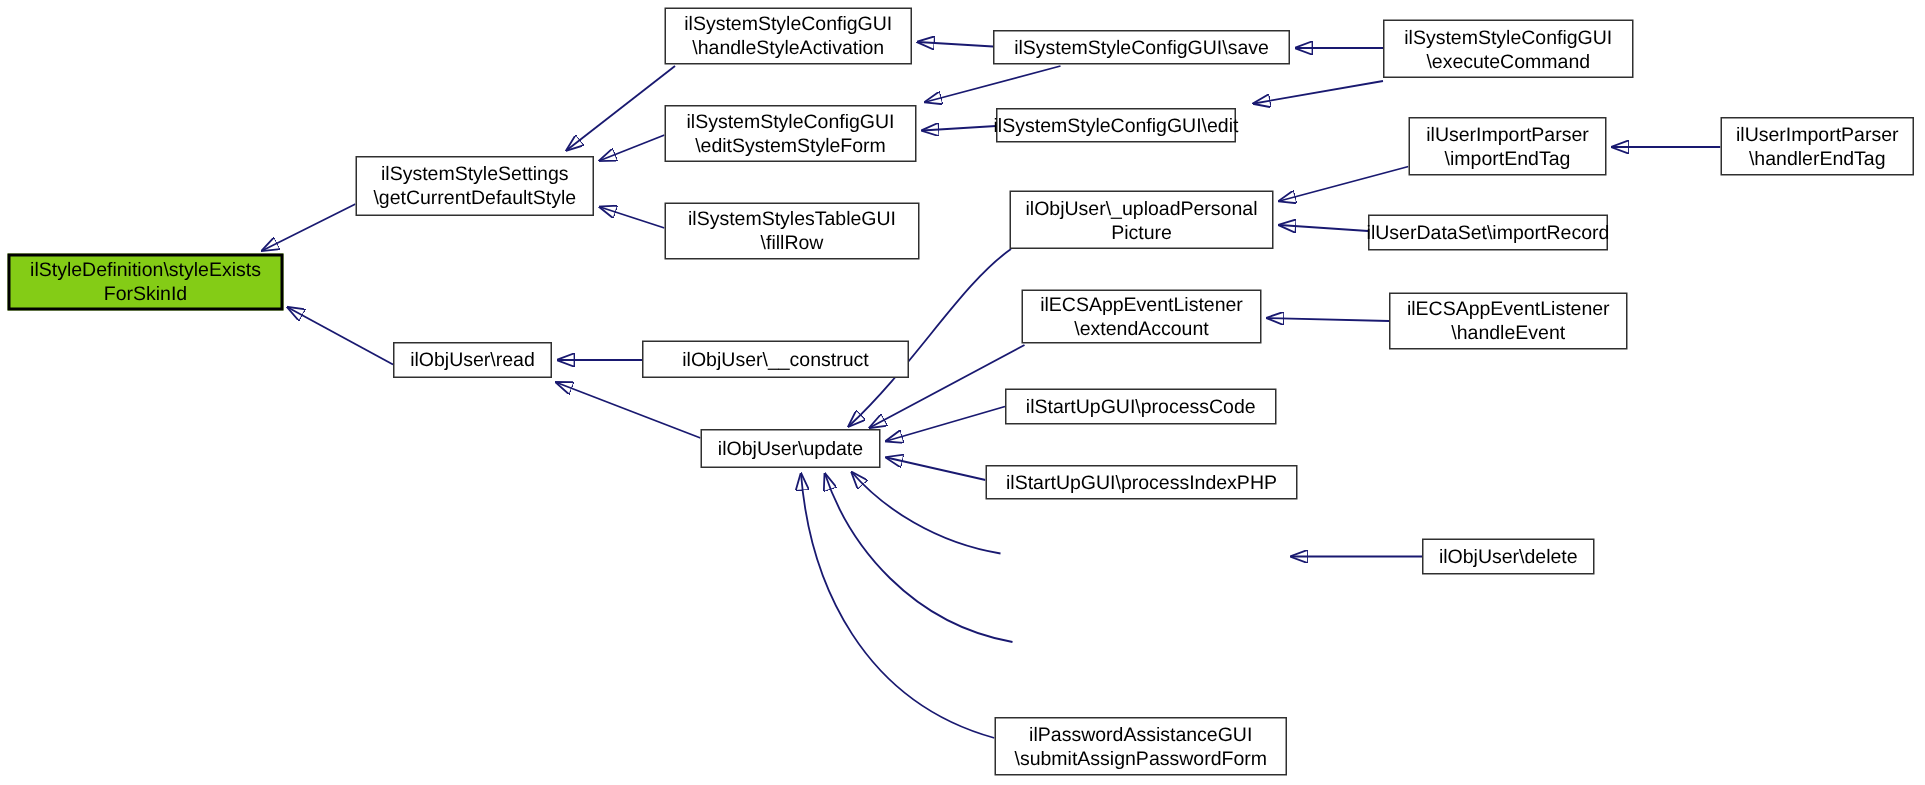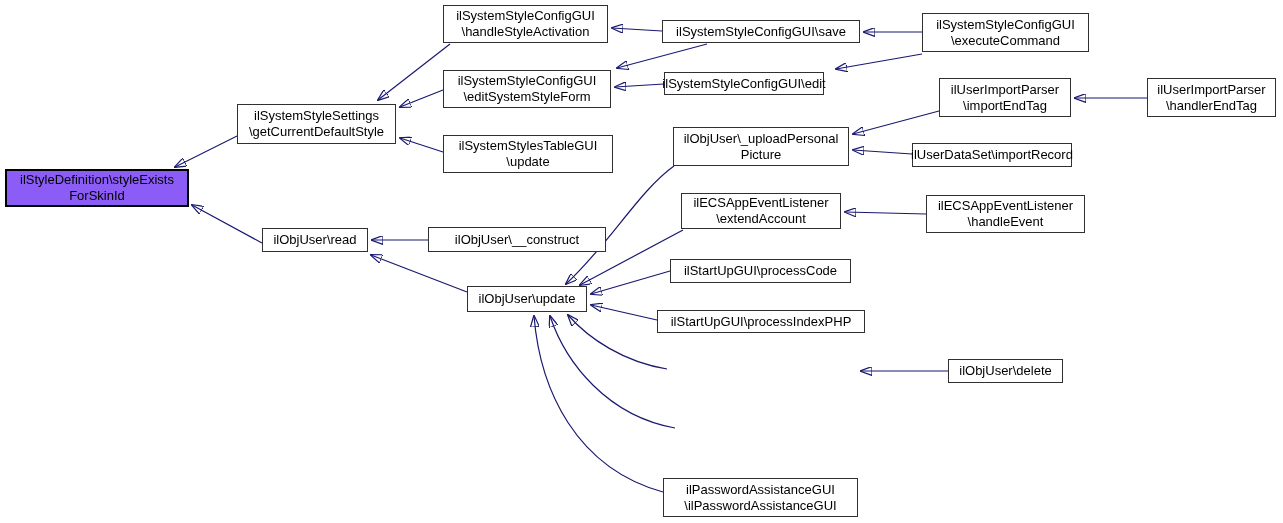--- a/index.html
+++ b/index.html
@@ -24,21 +24,21 @@
     font-size:13px;
     line-height:16px;
     color:#000000;
     text-align:center;
     white-space:nowrap;
     cursor:pointer;
   }
   .node span{display:block;}
   .node span:empty{display:none;}
   .node.highlight{
-    background:#8b5cf6;
+    background:#84cc16;
     border:2px solid #000000;
     cursor:default;
   }
 </style>
 </head>
 <body>
 
 <div id="canvas">
 
   <svg class="edges" width="1283" height="523">
@@ -92,21 +92,21 @@
     <span>\handleStyleActivation</span>
   </div>
 
   <div class="node" style="left:443px;top:70px;width:168px;height:38px">
     <span>ilSystemStyleConfigGUI</span>
     <span>\editSystemStyleForm</span>
   </div>
 
   <div class="node" style="left:443px;top:135px;width:170px;height:38px">
     <span>ilSystemStylesTableGUI</span>
-    <span>\update</span>
+    <span>\fillRow</span>
   </div>
 
   <div class="node" style="left:428px;top:227px;width:178px;height:25px">
     <span>ilObjUser\__construct</span>
   </div>
 
   <div class="node" style="left:467px;top:286px;width:120px;height:26px">
     <span>ilObjUser\update</span>
   </div>
 
@@ -133,21 +133,21 @@
   </div>
 
   <div class="node" style="left:657px;top:310px;width:208px;height:23px">
     <span>ilStartUpGUI\processIndexPHP</span>
   </div>
 
 
 
   <div class="node" style="left:663px;top:478px;width:195px;height:39px">
     <span>ilPasswordAssistanceGUI</span>
-    <span>\ilPasswordAssistanceGUI</span>
+    <span>\submitAssignPasswordForm</span>
   </div>
 
   <div class="node" style="left:922px;top:13px;width:167px;height:39px">
     <span>ilSystemStyleConfigGUI</span>
     <span>\executeCommand</span>
   </div>
 
   <div class="node" style="left:939px;top:78px;width:132px;height:39px">
     <span>ilUserImportParser</span>
     <span>\importEndTag</span>

